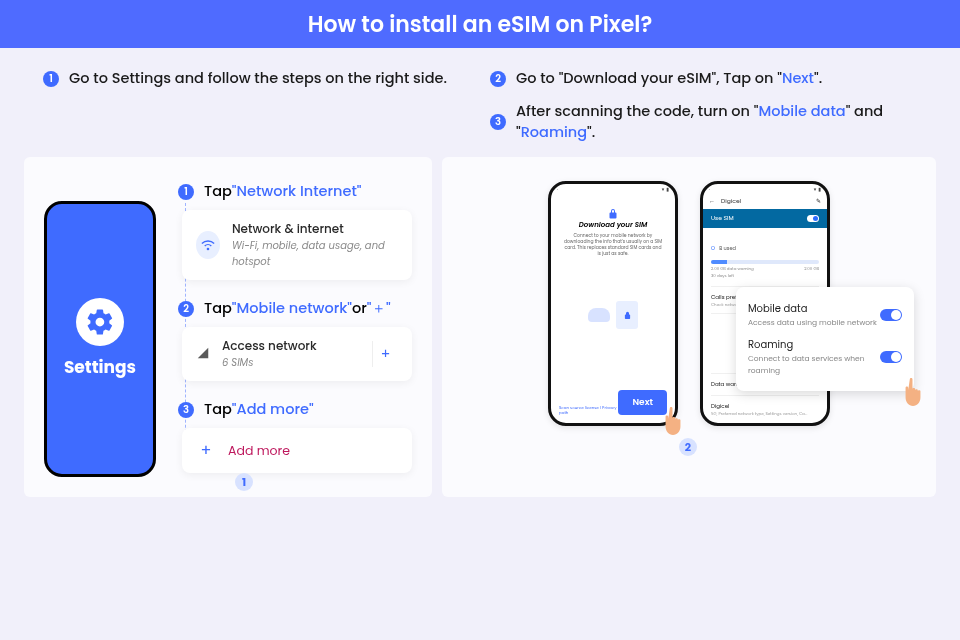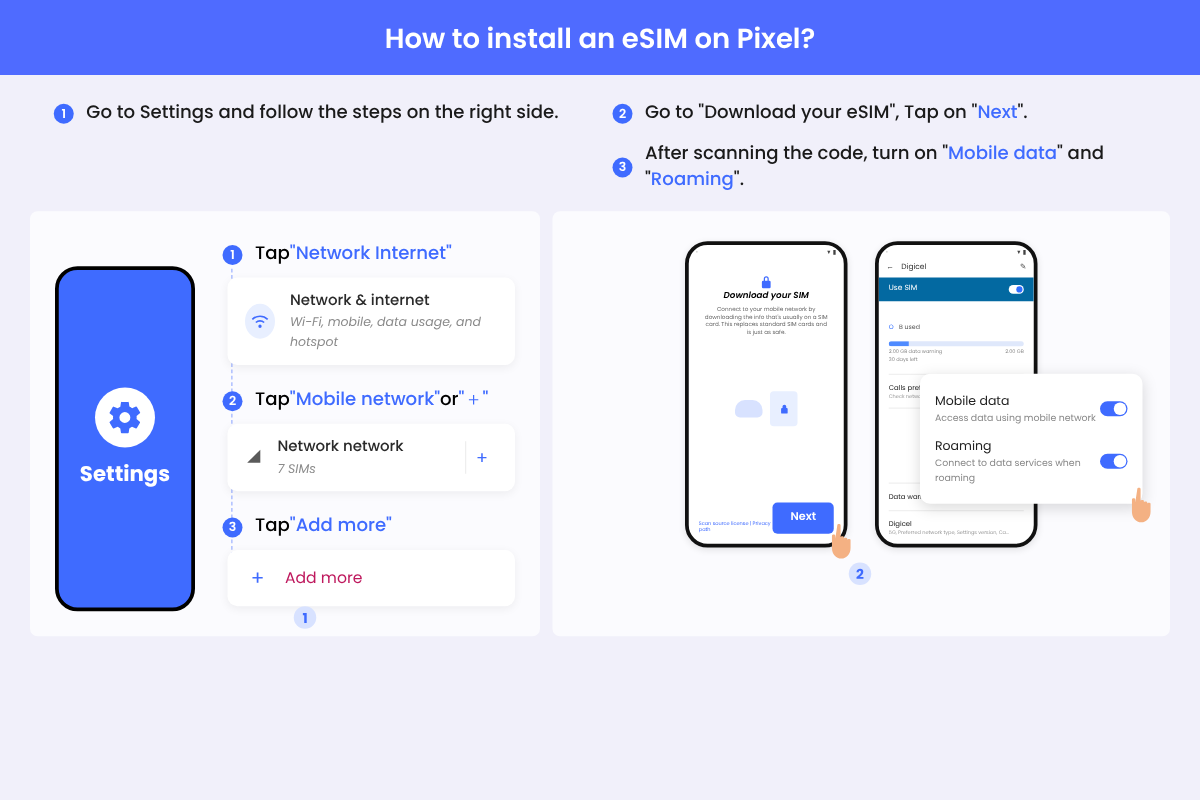--- a/index.html
+++ b/index.html
@@ -1,17 +1,17 @@
 <!DOCTYPE html>
 <html><head>
 <meta charset="utf-8">
 <style>
   * { box-sizing: border-box; margin: 0; padding: 0; font-family: "Segoe UI", "Poppins", Arial, sans-serif; }
   body { width: 960px; height: 640px; background: #f1f0fa; overflow: hidden; }
-  .header { background: #4f6bff; color: #fff; height: 60px; display: flex; align-items: center; justify-content: center; }
+  .header { background: #4f6bff; color: #fff; height: 48px; display: flex; align-items: center; justify-content: center; }
   .header h1 { font-size: 22px; font-weight: 600; }
 
   .intro { display: flex; padding: 20px 30px 14px 30px; gap: 30px; }
   .intro-col { display: flex; flex-direction: column; gap: 12px; }
   .intro-left { flex: 0 0 430px; display: flex; align-items: center; }
   .intro-right { flex: 1; }
 
   .num-badge {
     display: inline-flex; align-items: center; justify-content: center;
     width: 16px; height: 16px; border-radius: 50%;
@@ -203,22 +203,22 @@
           <span> or </span>
           <span class="hl">"＋"</span>
         </div>
         <div class="card">
           <div class="tri">
             <svg viewBox="0 0 24 24">
                 <path d="M3 21 L21 21 L21 3 Z"></path>
               </svg>
           </div>
           <div class="titles">
-            <div class="t1">Network network</div>
-            <div class="t2">7 SIMs</div>
+            <div class="t1">Access network</div>
+            <div class="t2">6 SIMs</div>
           </div>
           <div class="plus-tail">+</div>
         </div>
       </div>
 
       <div class="inst-item">
         <div class="inst-head">
           <span class="num-badge">3</span>
           <span>Tap </span>
           <span class="hl">"Add more"</span>

